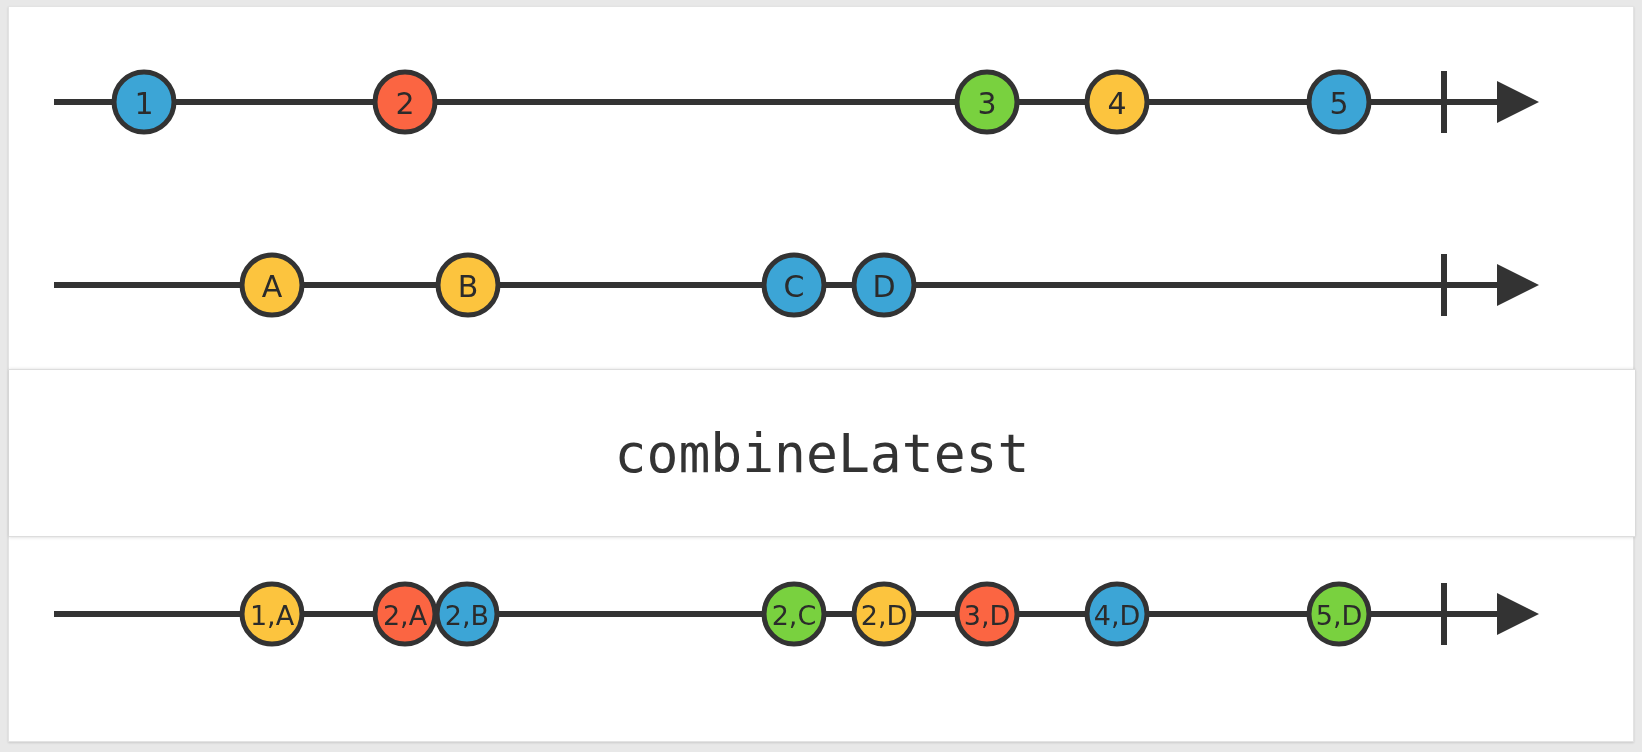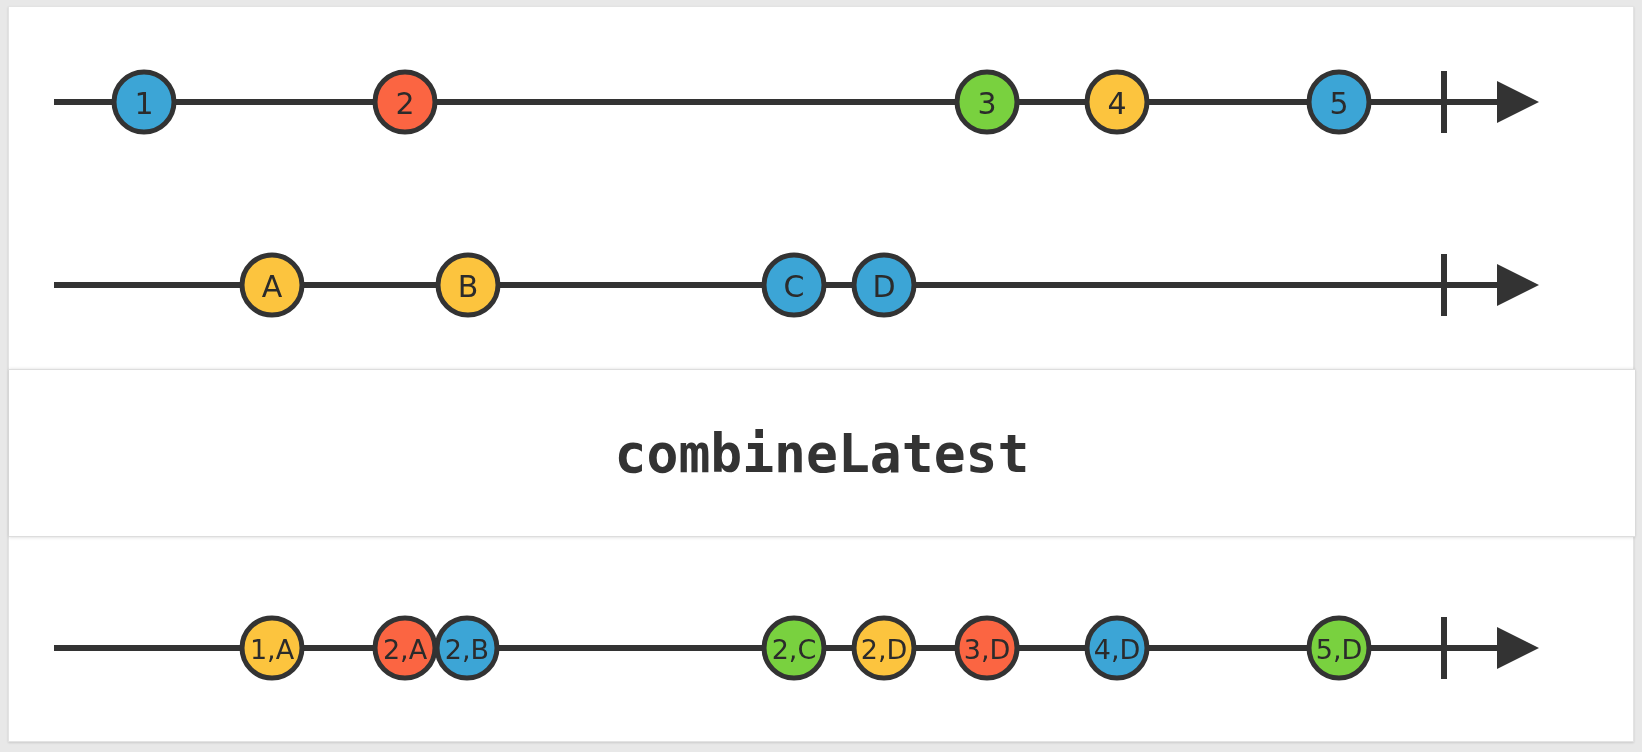--- a/index.html
+++ b/index.html
@@ -36,21 +36,21 @@
 
   
   .timeline {
     position: absolute;
     left: 0;
     width: 1626px;
     height: 200px;
   }
   .tl-1 { top: -6px; height: 200px; }
   .tl-2 { top: 177px; height: 200px; }
-  .tl-out { top: 540px; height: 200px; }
+  .tl-out { top: 506px; height: 200px; }
 
   .timeline svg {
     position: absolute;
     left: 0;
     top: 0;
     overflow: visible;
   }
 
   
   .operator-box {
@@ -64,21 +64,21 @@
     border-bottom: 1px solid #dddddd;
     box-sizing: border-box;
     display: flex;
     align-items: center;
     justify-content: center;
     box-shadow: 0 1px 3px rgba(0,0,0,0.10), 0 -1px 3px rgba(0,0,0,0.06);
   }
   .operator-label {
     font-family: "DejaVu Sans Mono", monospace;
     font-size: 53px;
-    font-weight: 700;
+    font-weight: 400;
     color: #333333;
     letter-spacing: 0px;
     white-space: pre;
   }
 
   .marble-text {
     font-family: "DejaVu Sans", sans-serif;
     fill: #2b2b2b;
     text-anchor: middle;
     dominant-baseline: central;

